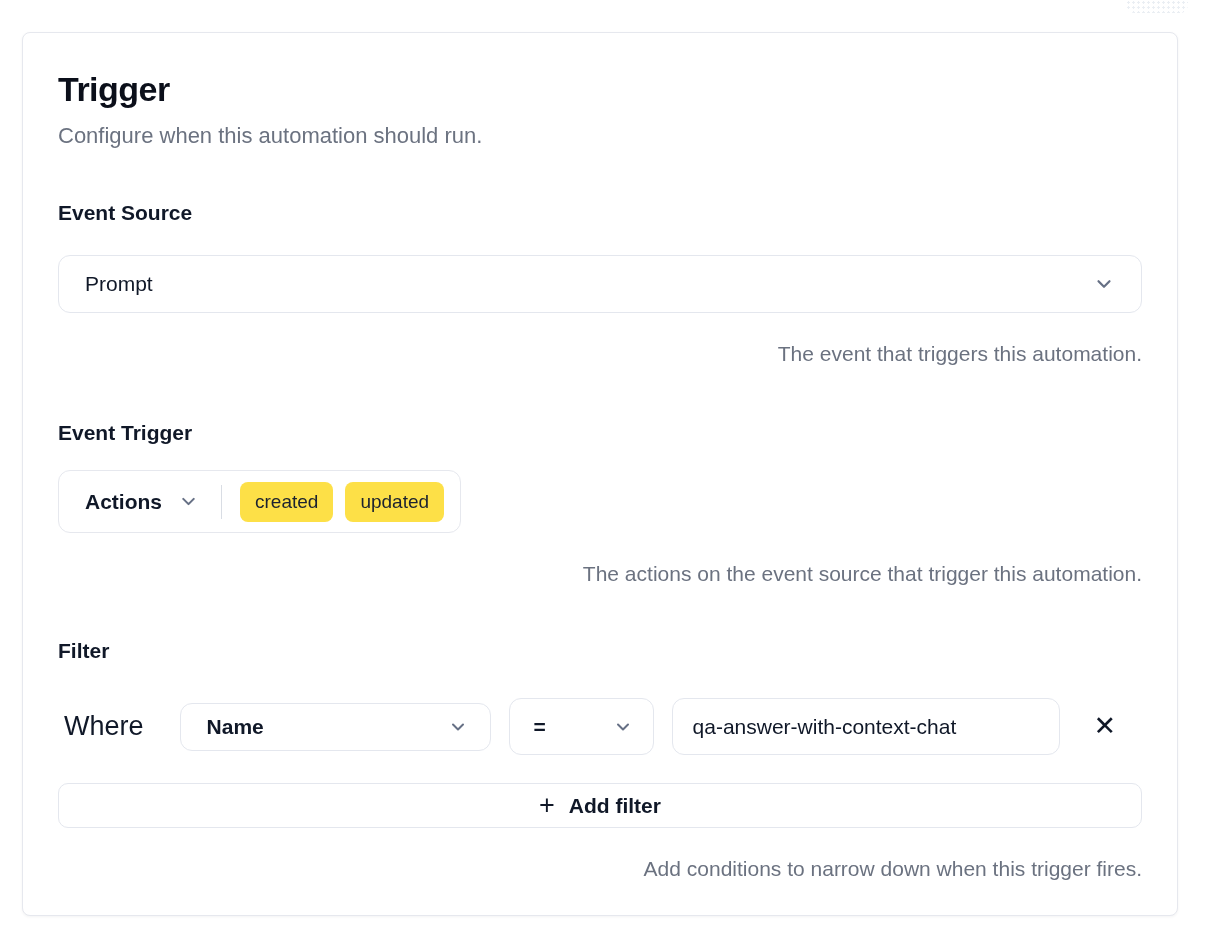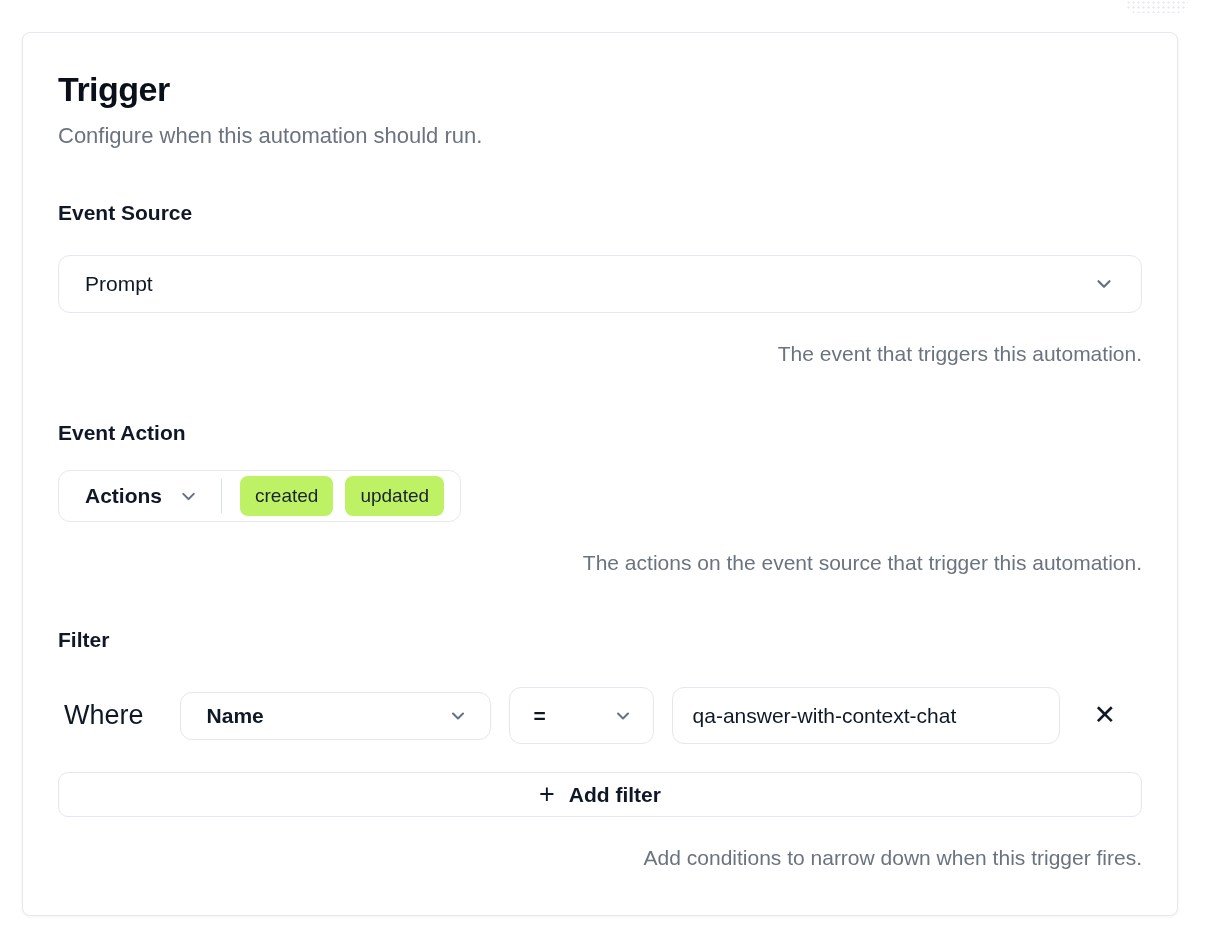--- a/index.html
+++ b/index.html
@@ -78,21 +78,21 @@
   .select-text {
     font-size: 21px;
     color: #101828;
   }
   .chevron { flex: none; display: inline-flex; }
   
   .actions-control {
     margin-top: 23px;
     display: inline-flex;
     align-items: center;
-    height: 52px;
+    height: 63px;
     border: 1px solid #e6e8ee;
     border-radius: 12px;
     padding: 0 16px 0 26px;
     background: #fff;
   }
   .actions-trigger {
     display: inline-flex;
     align-items: center;
     gap: 16px;
     background: none;
@@ -104,21 +104,21 @@
     cursor: pointer;
     padding: 0;
   }
   .v-divider {
     width: 1px; height: 34px;
     background: #d9dde4;
     margin: 0 18px 0 22px;
   }
   .tag {
     display: inline-block;
-    background: #bef264;
+    background: #fde047;
     color: #1b2230;
     border-radius: 8px;
     padding: 9px 15px;
     font-size: 19px;
     line-height: 22px;
   }
   .tag + .tag { margin-left: 12px; }
   
   .filter-row {
     margin-top: 33px;
@@ -201,21 +201,21 @@
     <span class="select-text">Prompt</span>
     <span class="chevron">
       <svg width="22" height="22" viewBox="0 0 24 24" fill="none" stroke="#667085" stroke-width="2.4" stroke-linecap="round" stroke-linejoin="round">
           <path d="M6 9l6 6 6-6"></path>
         </svg>
     </span>
   </div>
   <div class="helper">The event that triggers this automation.</div>
 
   
-  <div class="field-label mt-section-lg">Event Action</div>
+  <div class="field-label mt-section-lg">Event Trigger</div>
   <div class="actions-control">
     <button class="actions-trigger">
       <span>Actions</span>
       <span class="chevron">
         <svg width="21" height="21" viewBox="0 0 24 24" fill="none" stroke="#667085" stroke-width="2.4" stroke-linecap="round" stroke-linejoin="round">
             <path d="M6 9l6 6 6-6"></path>
           </svg>
       </span>
     </button>
     <span class="v-divider"></span>

